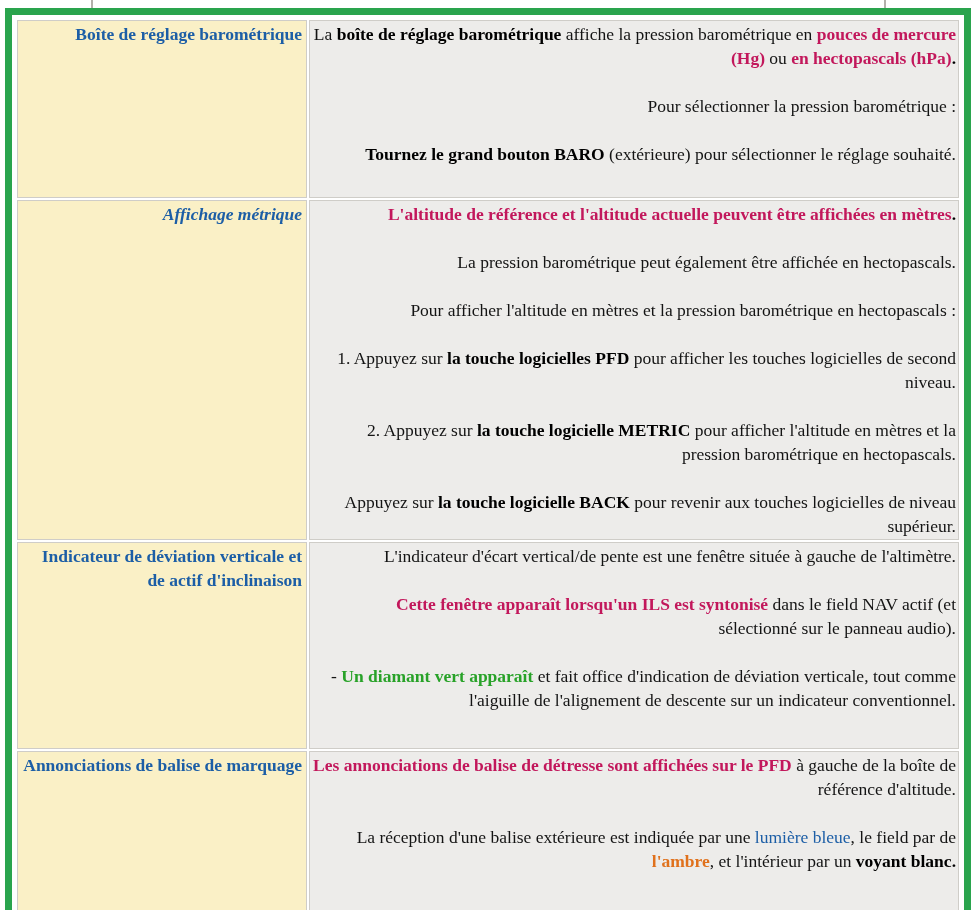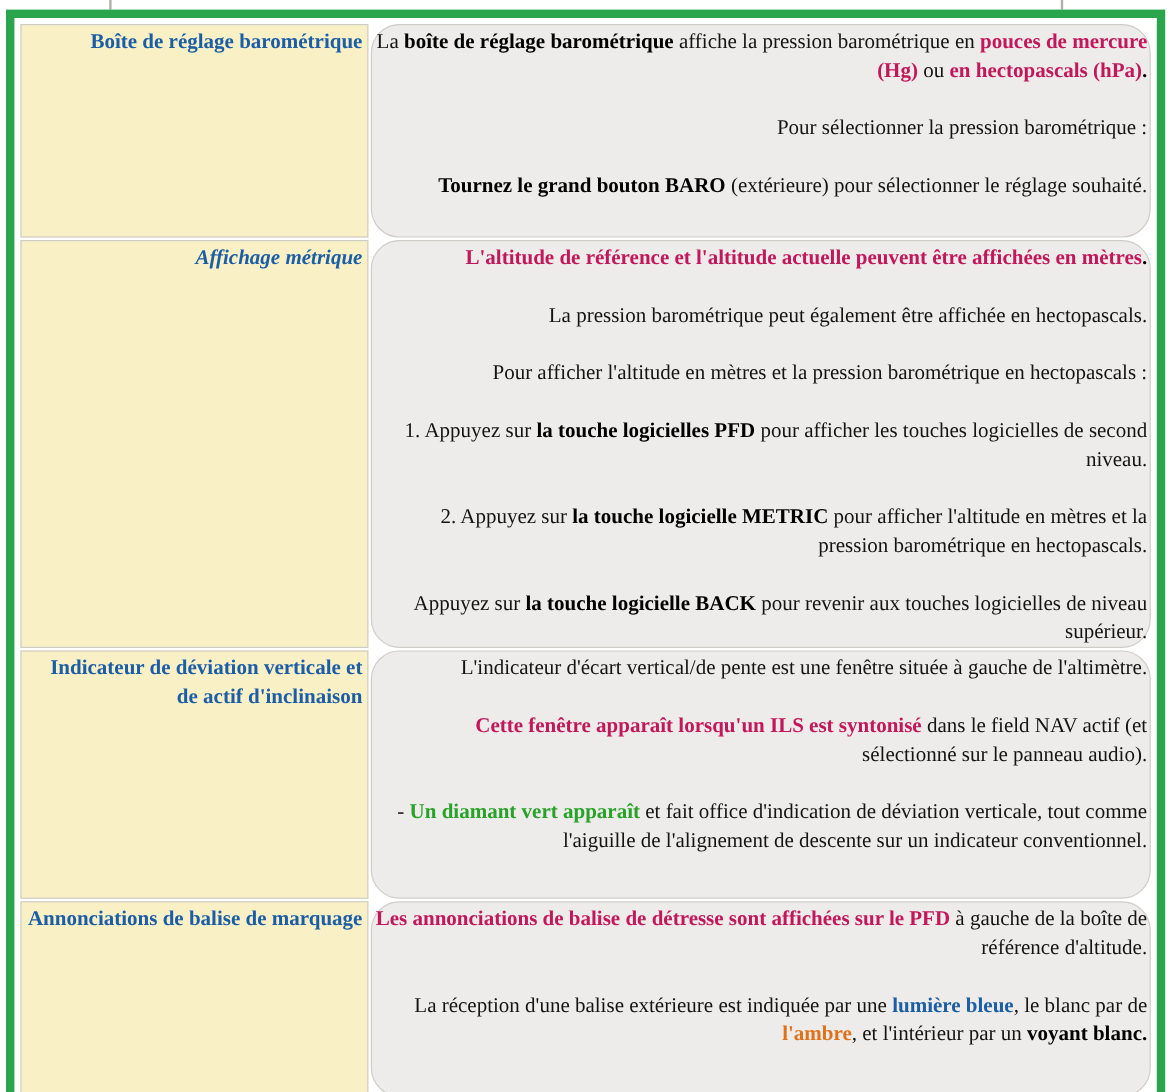--- a/index.html
+++ b/index.html
@@ -29,32 +29,31 @@
     border:1px solid var(--cellborder);
     font-size:17.5px;line-height:24px;text-align:right;
   }
   td.label-cell{
     width:290px;background:var(--yellow);
     padding:1px 4px 1px 2px;
   }
   td.content-cell{
     background:var(--gray);
     padding:1px 2px 1px 3px;
-    border-radius:24px;
   }
   .row-label{
     color:var(--blue);font-weight:bold;
   }
   .content-cell p{margin:0 0 24px 0;}
   .content-cell p:last-child{margin-bottom:0;}
   .seg-n{font-weight:normal;color:var(--ink);}
   .seg-b{font-weight:bold;color:#000;}
   .seg-crimson{font-weight:bold;color:var(--crimson);}
   .seg-green{font-weight:bold;color:var(--txtgreen);}
-  .seg-blue{font-weight:bold;color:var(--blue);}
+  .seg-blue{font-weight:normal;color:var(--blue);}
   .seg-orange{font-weight:bold;color:var(--orange);}
 </style>
 </head>
 <body>
 
 <div class="top-tick tick-1"></div>
 <div class="top-tick tick-2"></div>
 
 <div class="table-frame">
   <table class="info-table">
@@ -91,18 +90,18 @@
             <p><span class="seg-crimson">Cette fenêtre apparaît lorsqu'un ILS est syntonisé</span><span class="seg-n"> dans le field NAV actif (et sélectionné sur le panneau audio).</span></p>
             <p><span class="seg-n">- </span><span class="seg-green">Un diamant vert apparaît</span><span class="seg-n"> et fait office d'indication de déviation verticale, tout comme l'aiguille de l'alignement de descente sur un indicateur conventionnel.</span></p>
           </td>
         </tr>
         <tr>
           <td class="label-cell" style="height: 163px;">
             <div class="row-label">Annonciations de balise de marquage</div>
           </td>
           <td class="content-cell">
             <p><span class="seg-crimson">Les annonciations de balise de détresse sont affichées sur le PFD</span><span class="seg-n"> à gauche de la boîte de référence d'altitude.</span></p>
-            <p><span class="seg-n">La réception d'une balise extérieure est indiquée par une </span><span class="seg-blue">lumière bleue</span><span class="seg-n">, le blanc par de </span><span class="seg-orange">l'ambre</span><span class="seg-n">, et l'intérieur par un </span><span class="seg-b">voyant blanc</span><span class="seg-b">.</span></p>
+            <p><span class="seg-n">La réception d'une balise extérieure est indiquée par une </span><span class="seg-blue">lumière bleue</span><span class="seg-n">, le field par de </span><span class="seg-orange">l'ambre</span><span class="seg-n">, et l'intérieur par un </span><span class="seg-b">voyant blanc</span><span class="seg-b">.</span></p>
           </td>
         </tr>
       </tbody>
   </table>
 </div>
 
 </body></html>

